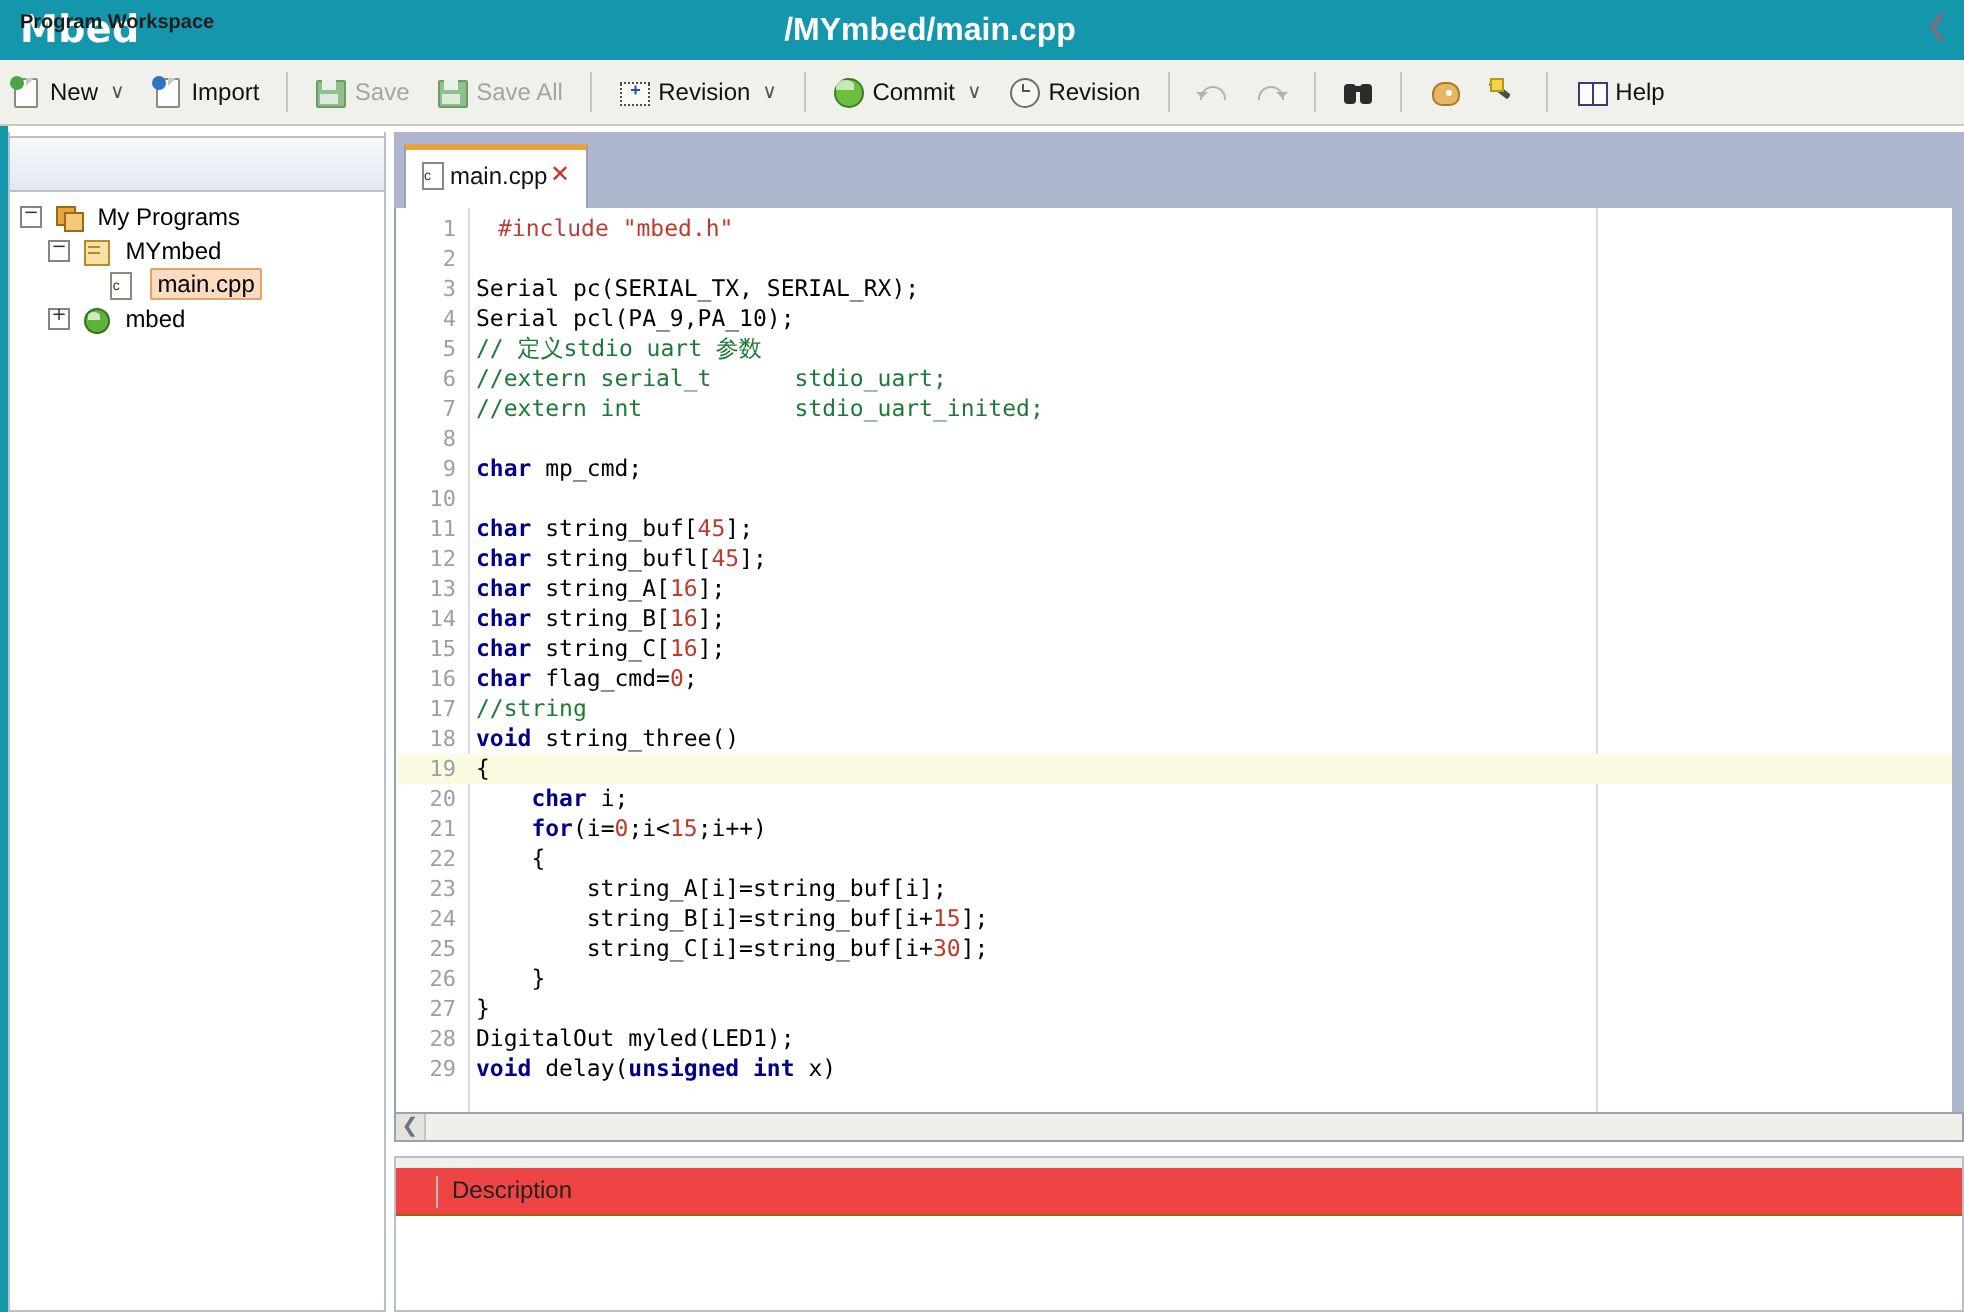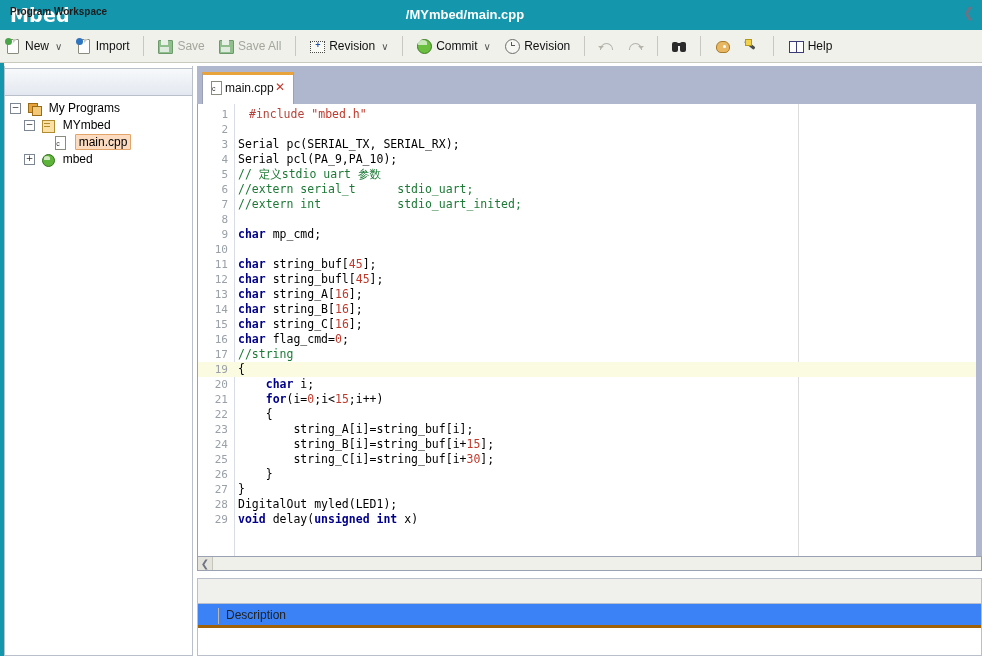--- a/index.html
+++ b/index.html
@@ -17,21 +17,21 @@
     background:#1496ad;
     color:#ffffff;
   }
   .brand{
     position:absolute;left:10px;top:4px;
     font-size:19px;font-weight:bold;letter-spacing:.2px;
     font-family:"DejaVu Sans", sans-serif;
   }
   .filepath{
     position:absolute;left:0;top:7px;width:930px;text-align:center;
-    font-size:13px;font-weight:bold;
+    font-size:16px;font-weight:bold;
   }
 
   
   .toolbar{
     position:absolute;left:0;top:30px;width:982px;height:33px;
     background:#f1f1ec;
     border-bottom:1px solid #c9c9c0;
     box-sizing:border-box;
     white-space:nowrap;
   }
@@ -273,22 +273,22 @@
     background:#ffffff;border:1px solid #b9c0cc;box-sizing:border-box;
   }
   .out-header{
     position:absolute;left:197px;top:578px;width:785px;height:26px;
     background:#f0f1ec;border:1px solid #b9c0cc;box-sizing:border-box;
   }
   .out-title{
     position:absolute;left:8px;top:5px;font-size:12px;font-weight:bold;color:#1c1c1c;
   }
   .out-colhead{
-    position:absolute;left:198px;top:604px;width:783px;height:24px;
-    background:#3b82f6;border-bottom:3px solid #a16207;box-sizing:border-box;
+    position:absolute;left:198px;top:584px;width:783px;height:24px;
+    background:#ef4444;border-bottom:1px solid #a16207;box-sizing:border-box;
   }
   .out-colsep{position:absolute;left:20px;top:4px;width:1px;height:16px;background:#b9b9b2;}
   .out-coltext{position:absolute;left:28px;top:4px;font-size:12px;color:#222;}
 </style>
 </head>
 <body>
 
 <div id="app">
 
   <div class="titlebar">
@@ -481,20 +481,21 @@
           <div class="cl"><span class="ln">8</span><span class="ct"></span></div>
           <div class="cl"><span class="ln">9</span><span class="ct"><span class="k">char</span> mp_cmd;</span></div>
           <div class="cl"><span class="ln">10</span><span class="ct"></span></div>
           <div class="cl"><span class="ln">11</span><span class="ct"><span class="k">char</span> string_buf[<span class="n">45</span>];</span></div>
           <div class="cl"><span class="ln">12</span><span class="ct"><span class="k">char</span> string_bufl[<span class="n">45</span>];</span></div>
           <div class="cl"><span class="ln">13</span><span class="ct"><span class="k">char</span> string_A[<span class="n">16</span>];</span></div>
           <div class="cl"><span class="ln">14</span><span class="ct"><span class="k">char</span> string_B[<span class="n">16</span>];</span></div>
           <div class="cl"><span class="ln">15</span><span class="ct"><span class="k">char</span> string_C[<span class="n">16</span>];</span></div>
           <div class="cl"><span class="ln">16</span><span class="ct"><span class="k">char</span> flag_cmd=<span class="n">0</span>;</span></div>
           <div class="cl"><span class="ln">17</span><span class="ct"><span class="cm">//string</span></span></div>
+          <div class="cl"><span class="ln">18</span><span class="ct"><span class="k">void</span> string_three()</span></div>
           <div class="cl hl"><span class="ln">19</span><span class="ct">{</span></div>
           <div class="cl"><span class="ln">20</span><span class="ct">    <span class="k">char</span> i;</span></div>
           <div class="cl"><span class="ln">21</span><span class="ct">    <span class="k">for</span>(i=<span class="n">0</span>;i&lt;<span class="n">15</span>;i++)</span></div>
           <div class="cl"><span class="ln">22</span><span class="ct">    {</span></div>
           <div class="cl"><span class="ln">23</span><span class="ct">        string_A[i]=string_buf[i];</span></div>
           <div class="cl"><span class="ln">24</span><span class="ct">        string_B[i]=string_buf[i+<span class="n">15</span>];</span></div>
           <div class="cl"><span class="ln">25</span><span class="ct">        string_C[i]=string_buf[i+<span class="n">30</span>];</span></div>
           <div class="cl"><span class="ln">26</span><span class="ct">    }</span></div>
           <div class="cl"><span class="ln">27</span><span class="ct">}</span></div>
           <div class="cl"><span class="ln">28</span><span class="ct">DigitalOut myled(LED1);</span></div>

